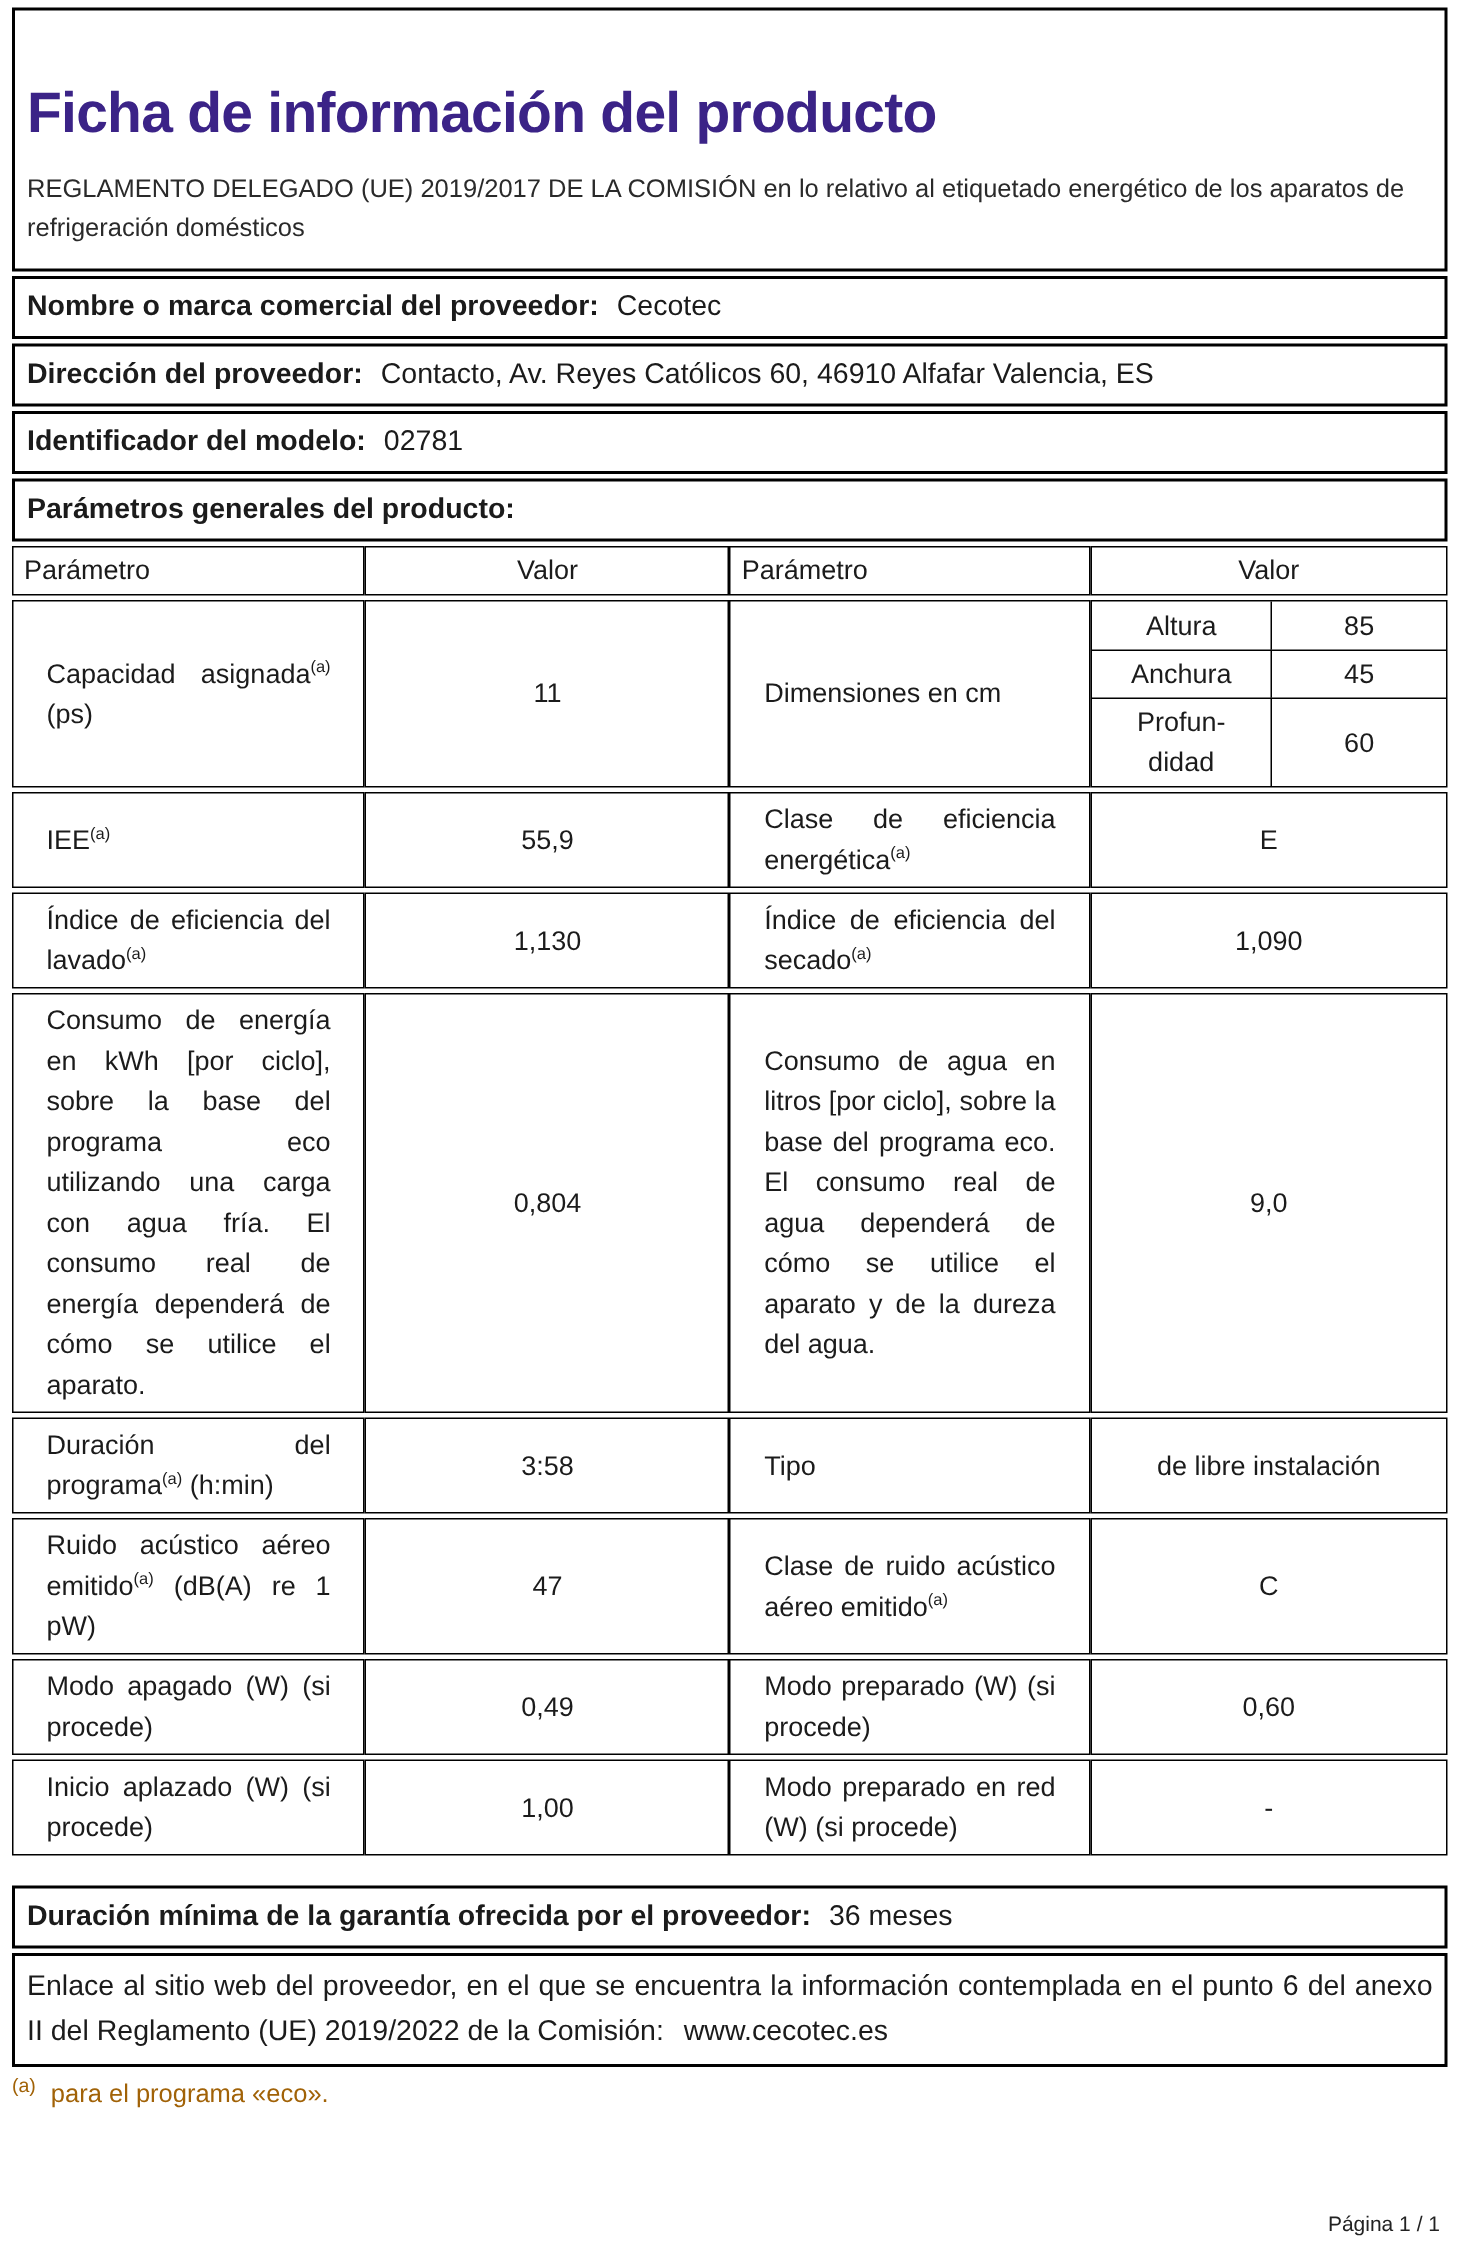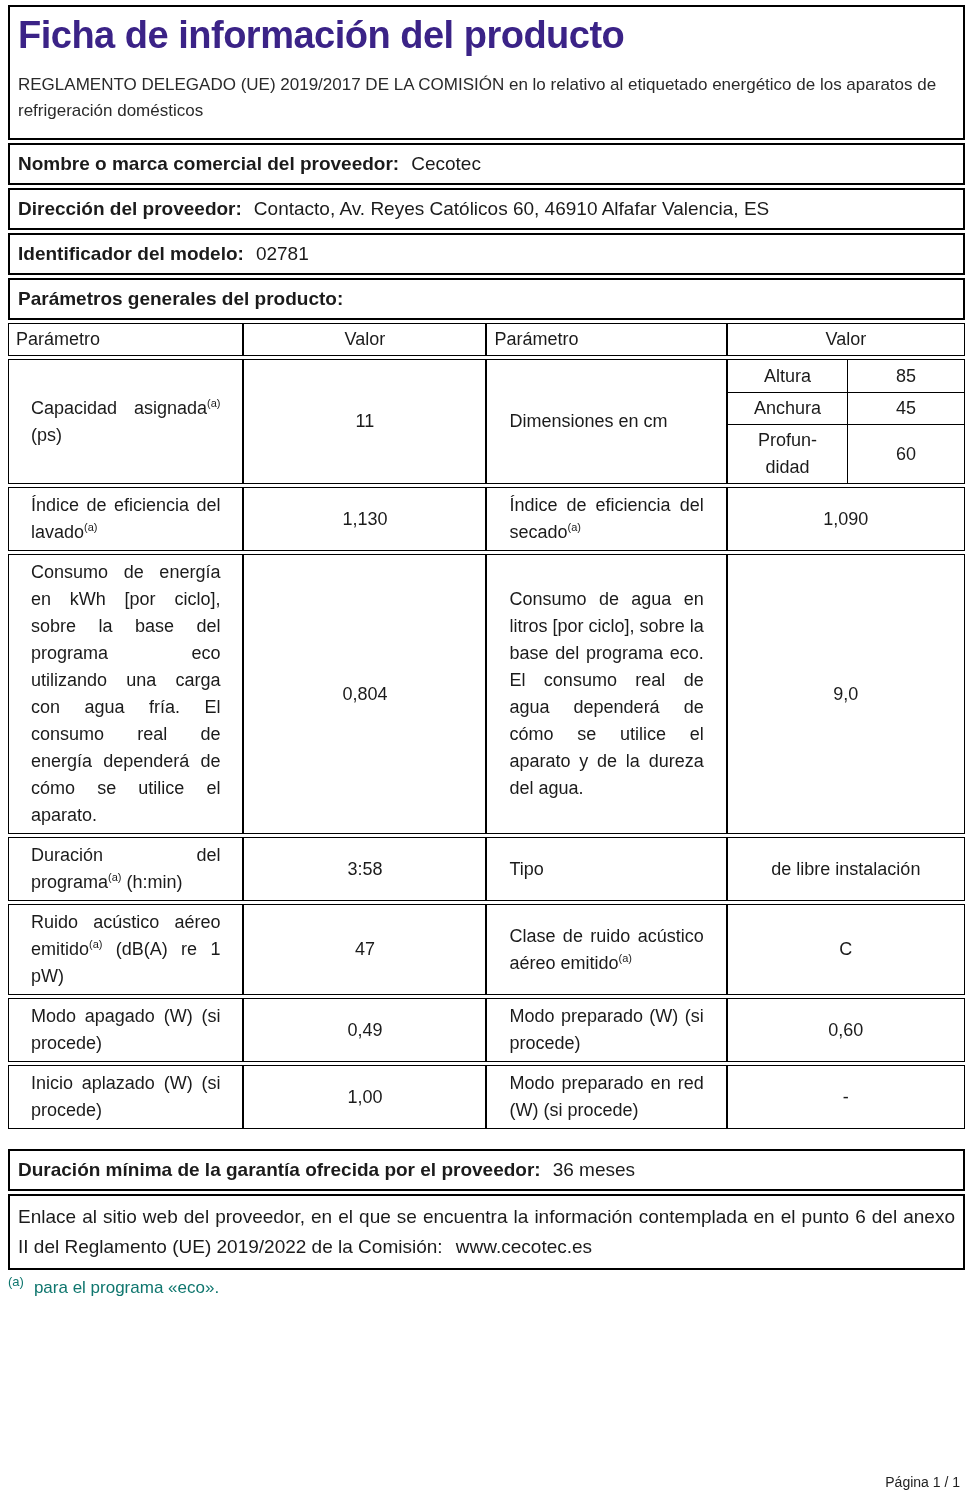--- a/index.html
+++ b/index.html
@@ -23,20 +23,21 @@
     margin-bottom: 3px;
     background: #fff;
   }
   .titlebox { padding: 6px 8px 14px 8px; }
   .doc-title {
     color: #3b2387;
     font-size: 38px;
     font-weight: bold;
     letter-spacing: -0.5px;
     line-height: 1.2;
+    margin-top: 41px;
   }
   .doc-subtitle {
     margin-top: 13px;
     font-size: 17px;
     line-height: 1.55;
     color: #2a2a2a;
     padding-right: 4px;
   }
   .inforow {
     min-height: 42px;
@@ -87,21 +88,21 @@
     padding: 2px 4px;
     min-height: 32px;
   }
   .dims .dlbl { border-right: 1.5px solid #000; }
   .dims .rsep { border-top: 1.5px solid #000; }
   .prelines { white-space: pre-line; }
   
   .footnote {
     margin-top: 8px;
     font-size: 17px;
-    color: #0f766e;
+    color: #a16207;
   }
   .footnote sup { font-size: 13px; }
   .footnote .fn-text { margin-left: 10px; }
   .pagenum {
     position: absolute;
     right: 12px; bottom: 10px;
     font-size: 14px;
     color: #222222;
   }
   .linkrow {
@@ -168,20 +169,26 @@
           <div>85</div>
           <div class="dlbl rsep">Anchura</div>
           <div class="rsep">45</div>
           <div class="dlbl rsep prelines">Profun-
 didad</div>
           <div class="rsep">60</div>
         </div>
       </td>
     </tr>
 
+    <tr style="height:59px">
+      <td class="pcell"><span>IEE</span><sup>(a)</sup><span></span></td>
+      <td class="vcell"><span>55,9</span></td>
+      <td class="pcell"><span>Clase de eficiencia energética</span><sup>(a)</sup><span></span></td>
+      <td class="vcell"><span>E</span></td>
+    </tr>
 
     <tr style="height:62px">
       <td class="pcell"><span>Índice de eficiencia del lavado</span><sup>(a)</sup><span></span></td>
       <td class="vcell"><span>1,130</span></td>
       <td class="pcell"><span>Índice de eficiencia del secado</span><sup>(a)</sup><span></span></td>
       <td class="vcell"><span>1,090</span></td>
     </tr>
 
     <tr style="height:236px">
       <td class="pcell"><span>Consumo de energía en kWh [por ciclo], sobre la base del programa eco utilizando una carga con agua fría. El consumo real de energía dependerá de cómo se utilice el aparato.</span><sup></sup><span></span></td>

